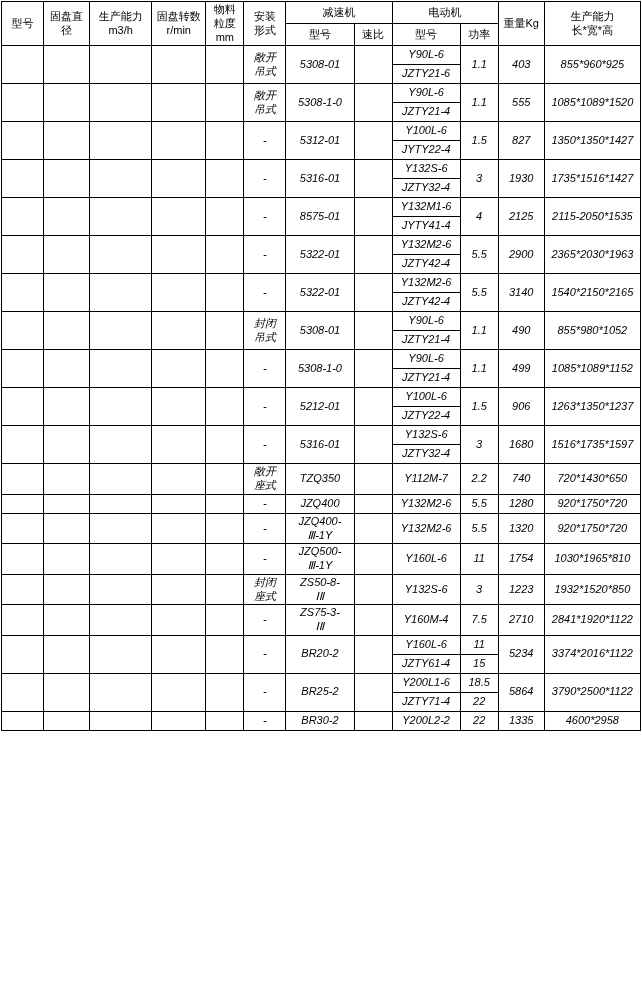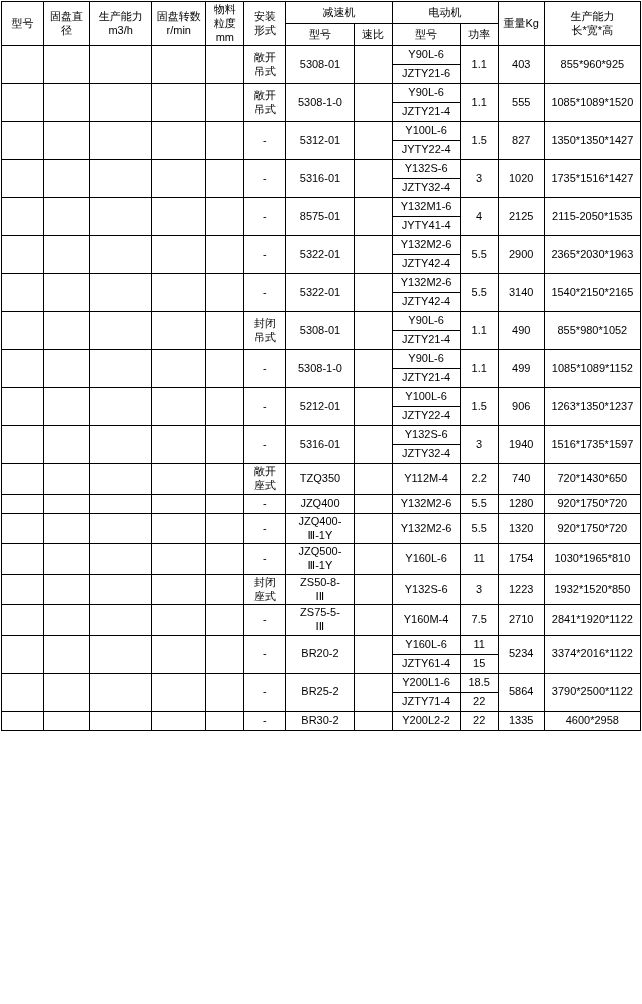--- a/index.html
+++ b/index.html
@@ -29,21 +29,21 @@
     padding: 1px 1px;
     word-break: break-all;
   }
   thead td {
     font-size: 11.5px;
   }
   .hdr-main { height: 22px; }
   .hdr-sub  { height: 22px; }
   .two-line { white-space: normal; }
   td.model { font-size: 11.5px; }
-  .sub { height: 19px; }
+  .sub { height: 19px; font-style: italic; }
 </style>
 </head>
 <body>
 
 <table id="spec-table">
   <colgroup>
     <col style="width:42px">
     <col style="width:46px">
     <col style="width:62px">
     <col style="width:54px">
@@ -160,21 +160,21 @@
         <td rowspan="2"></td>
         <td rowspan="2"></td>
         <td rowspan="2"></td>
         <td rowspan="2">
           <div>-</div>
         </td>
         <td rowspan="2">5316-01</td>
         <td rowspan="2"></td>
         <td>Y132S-6</td>
         <td rowspan="2">3</td>
-        <td rowspan="2">1020</td>
+        <td rowspan="2">1930</td>
         <td rowspan="2">1735*1516*1427</td>
       </tr>
       <tr class="sub">
         <td>JZTY32-4</td>
       </tr>
       <tr class="sub">
         <td rowspan="2" class="model"></td>
         <td rowspan="2"></td>
         <td rowspan="2"></td>
         <td rowspan="2"></td>
@@ -294,39 +294,39 @@
         <td rowspan="2"></td>
         <td rowspan="2"></td>
         <td rowspan="2"></td>
         <td rowspan="2">
           <div>-</div>
         </td>
         <td rowspan="2">5316-01</td>
         <td rowspan="2"></td>
         <td>Y132S-6</td>
         <td rowspan="2">3</td>
-        <td rowspan="2">1940</td>
+        <td rowspan="2">1680</td>
         <td rowspan="2">1516*1735*1597</td>
       </tr>
       <tr class="sub">
         <td>JZTY32-4</td>
       </tr>
       <tr class="sub">
         <td class="model"></td>
         <td></td>
         <td></td>
         <td></td>
         <td></td>
         <td>
           <div>敞开</div>
           <div>座式</div>
         </td>
         <td>TZQ350</td>
         <td></td>
-        <td>Y112M-4</td>
+        <td>Y112M-7</td>
         <td>2.2</td>
         <td>740</td>
         <td>720*1430*650</td>
       </tr>
       <tr class="sub">
         <td class="model"></td>
         <td></td>
         <td></td>
         <td></td>
         <td></td>
@@ -401,21 +401,21 @@
       <tr class="sub">
         <td class="model"></td>
         <td></td>
         <td></td>
         <td></td>
         <td></td>
         <td>
           <div>-</div>
         </td>
         <td>
-          <div>ZS75-5-</div>
+          <div>ZS75-3-</div>
           <div>ⅠⅡ</div>
         </td>
         <td></td>
         <td>Y160M-4</td>
         <td>7.5</td>
         <td>2710</td>
         <td>2841*1920*1122</td>
       </tr>
       <tr class="sub">
         <td rowspan="2" class="model"></td>

